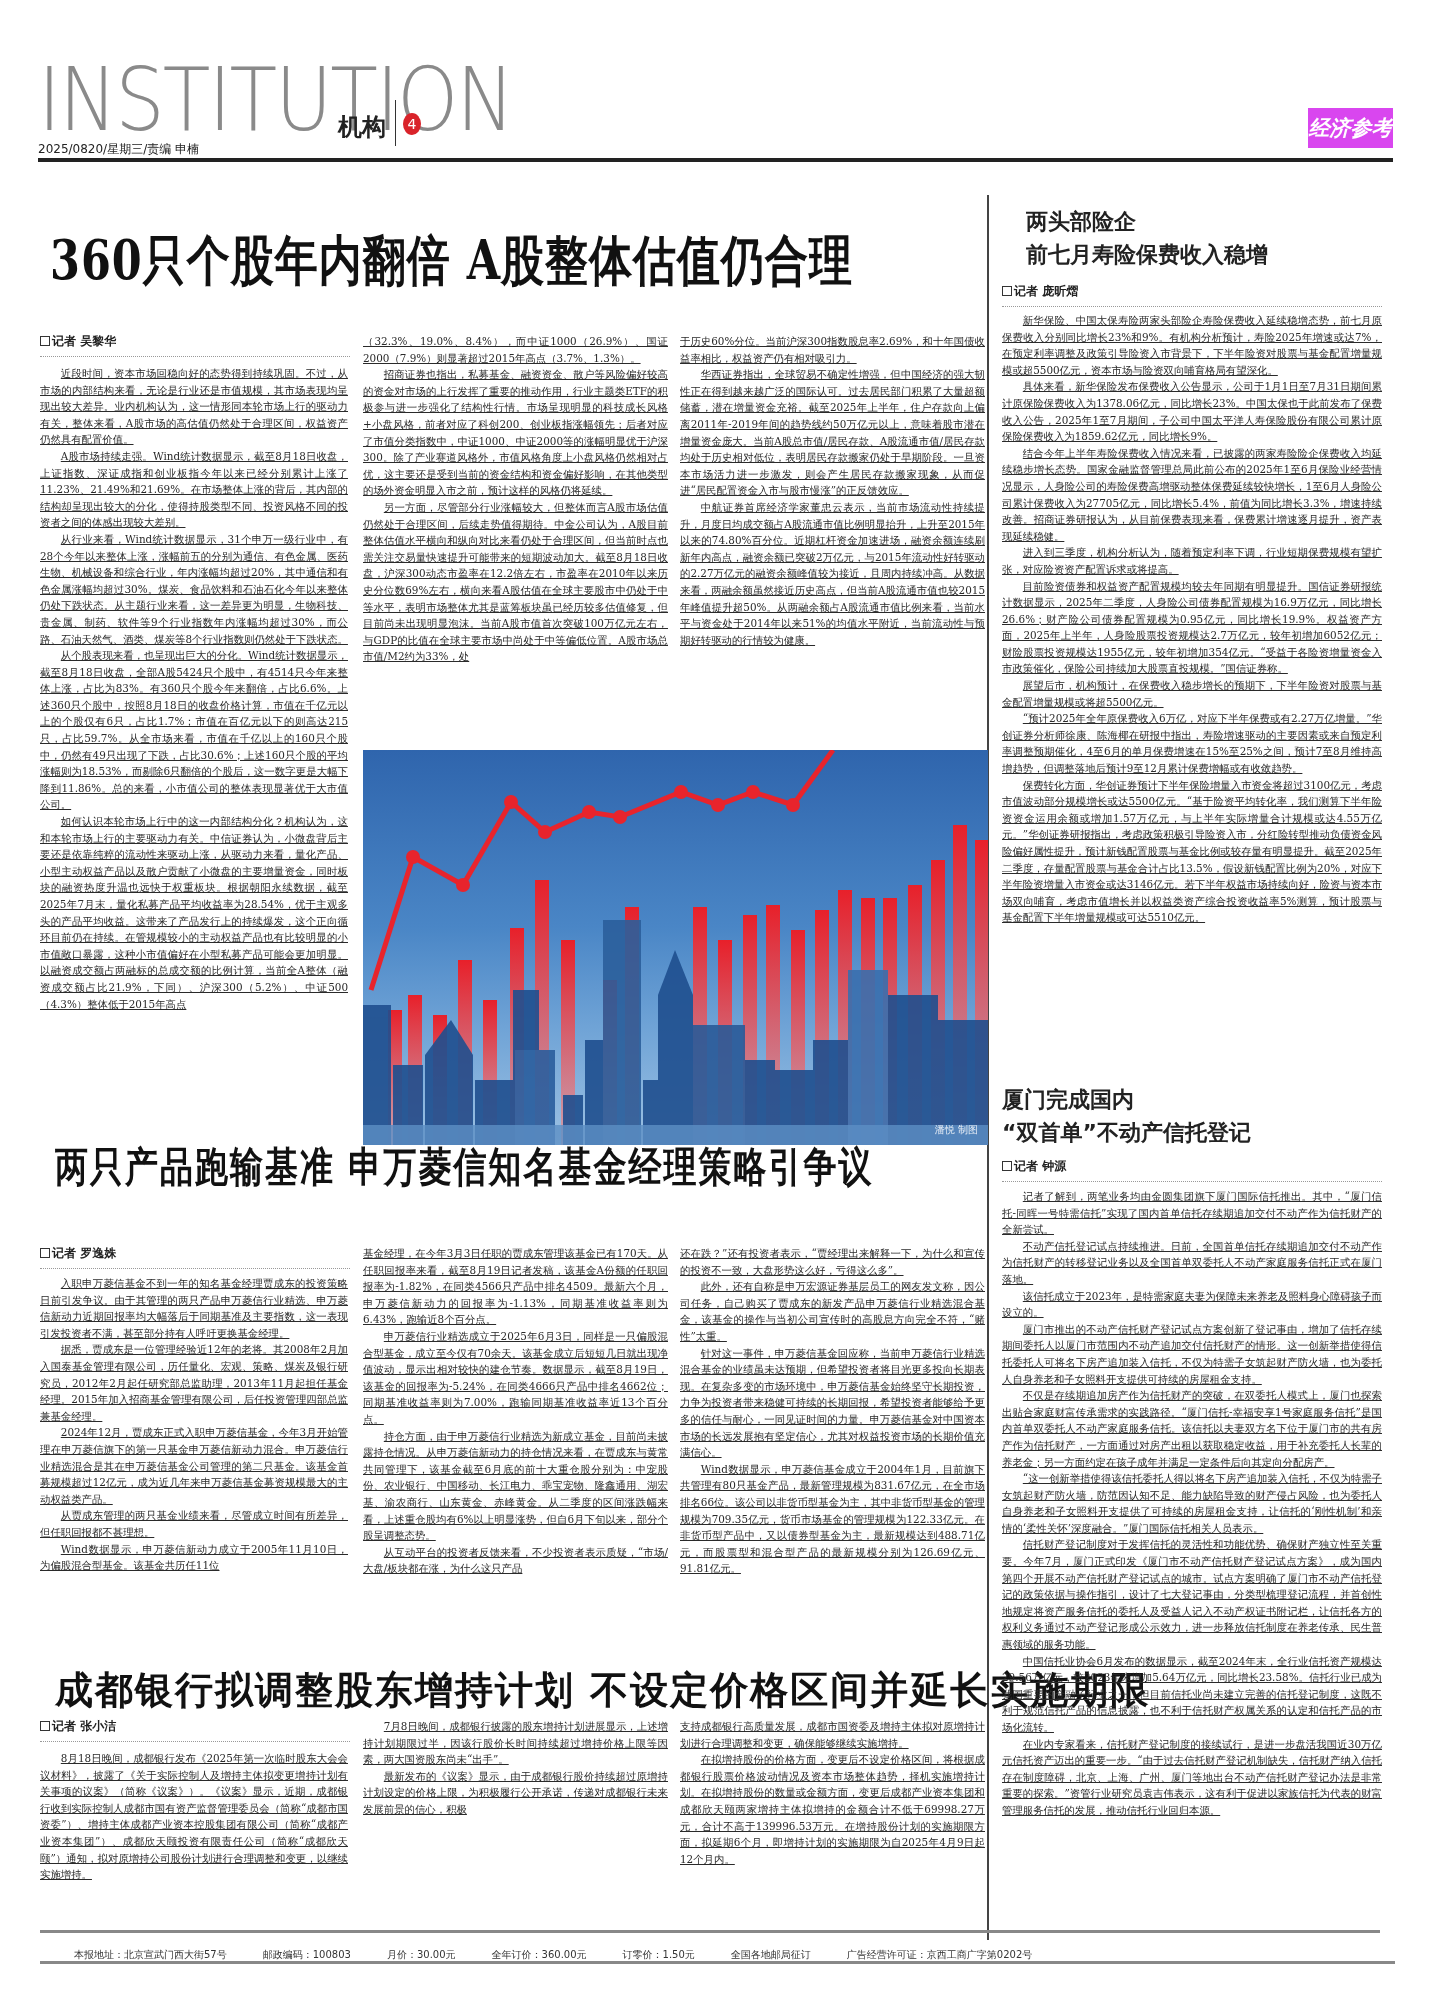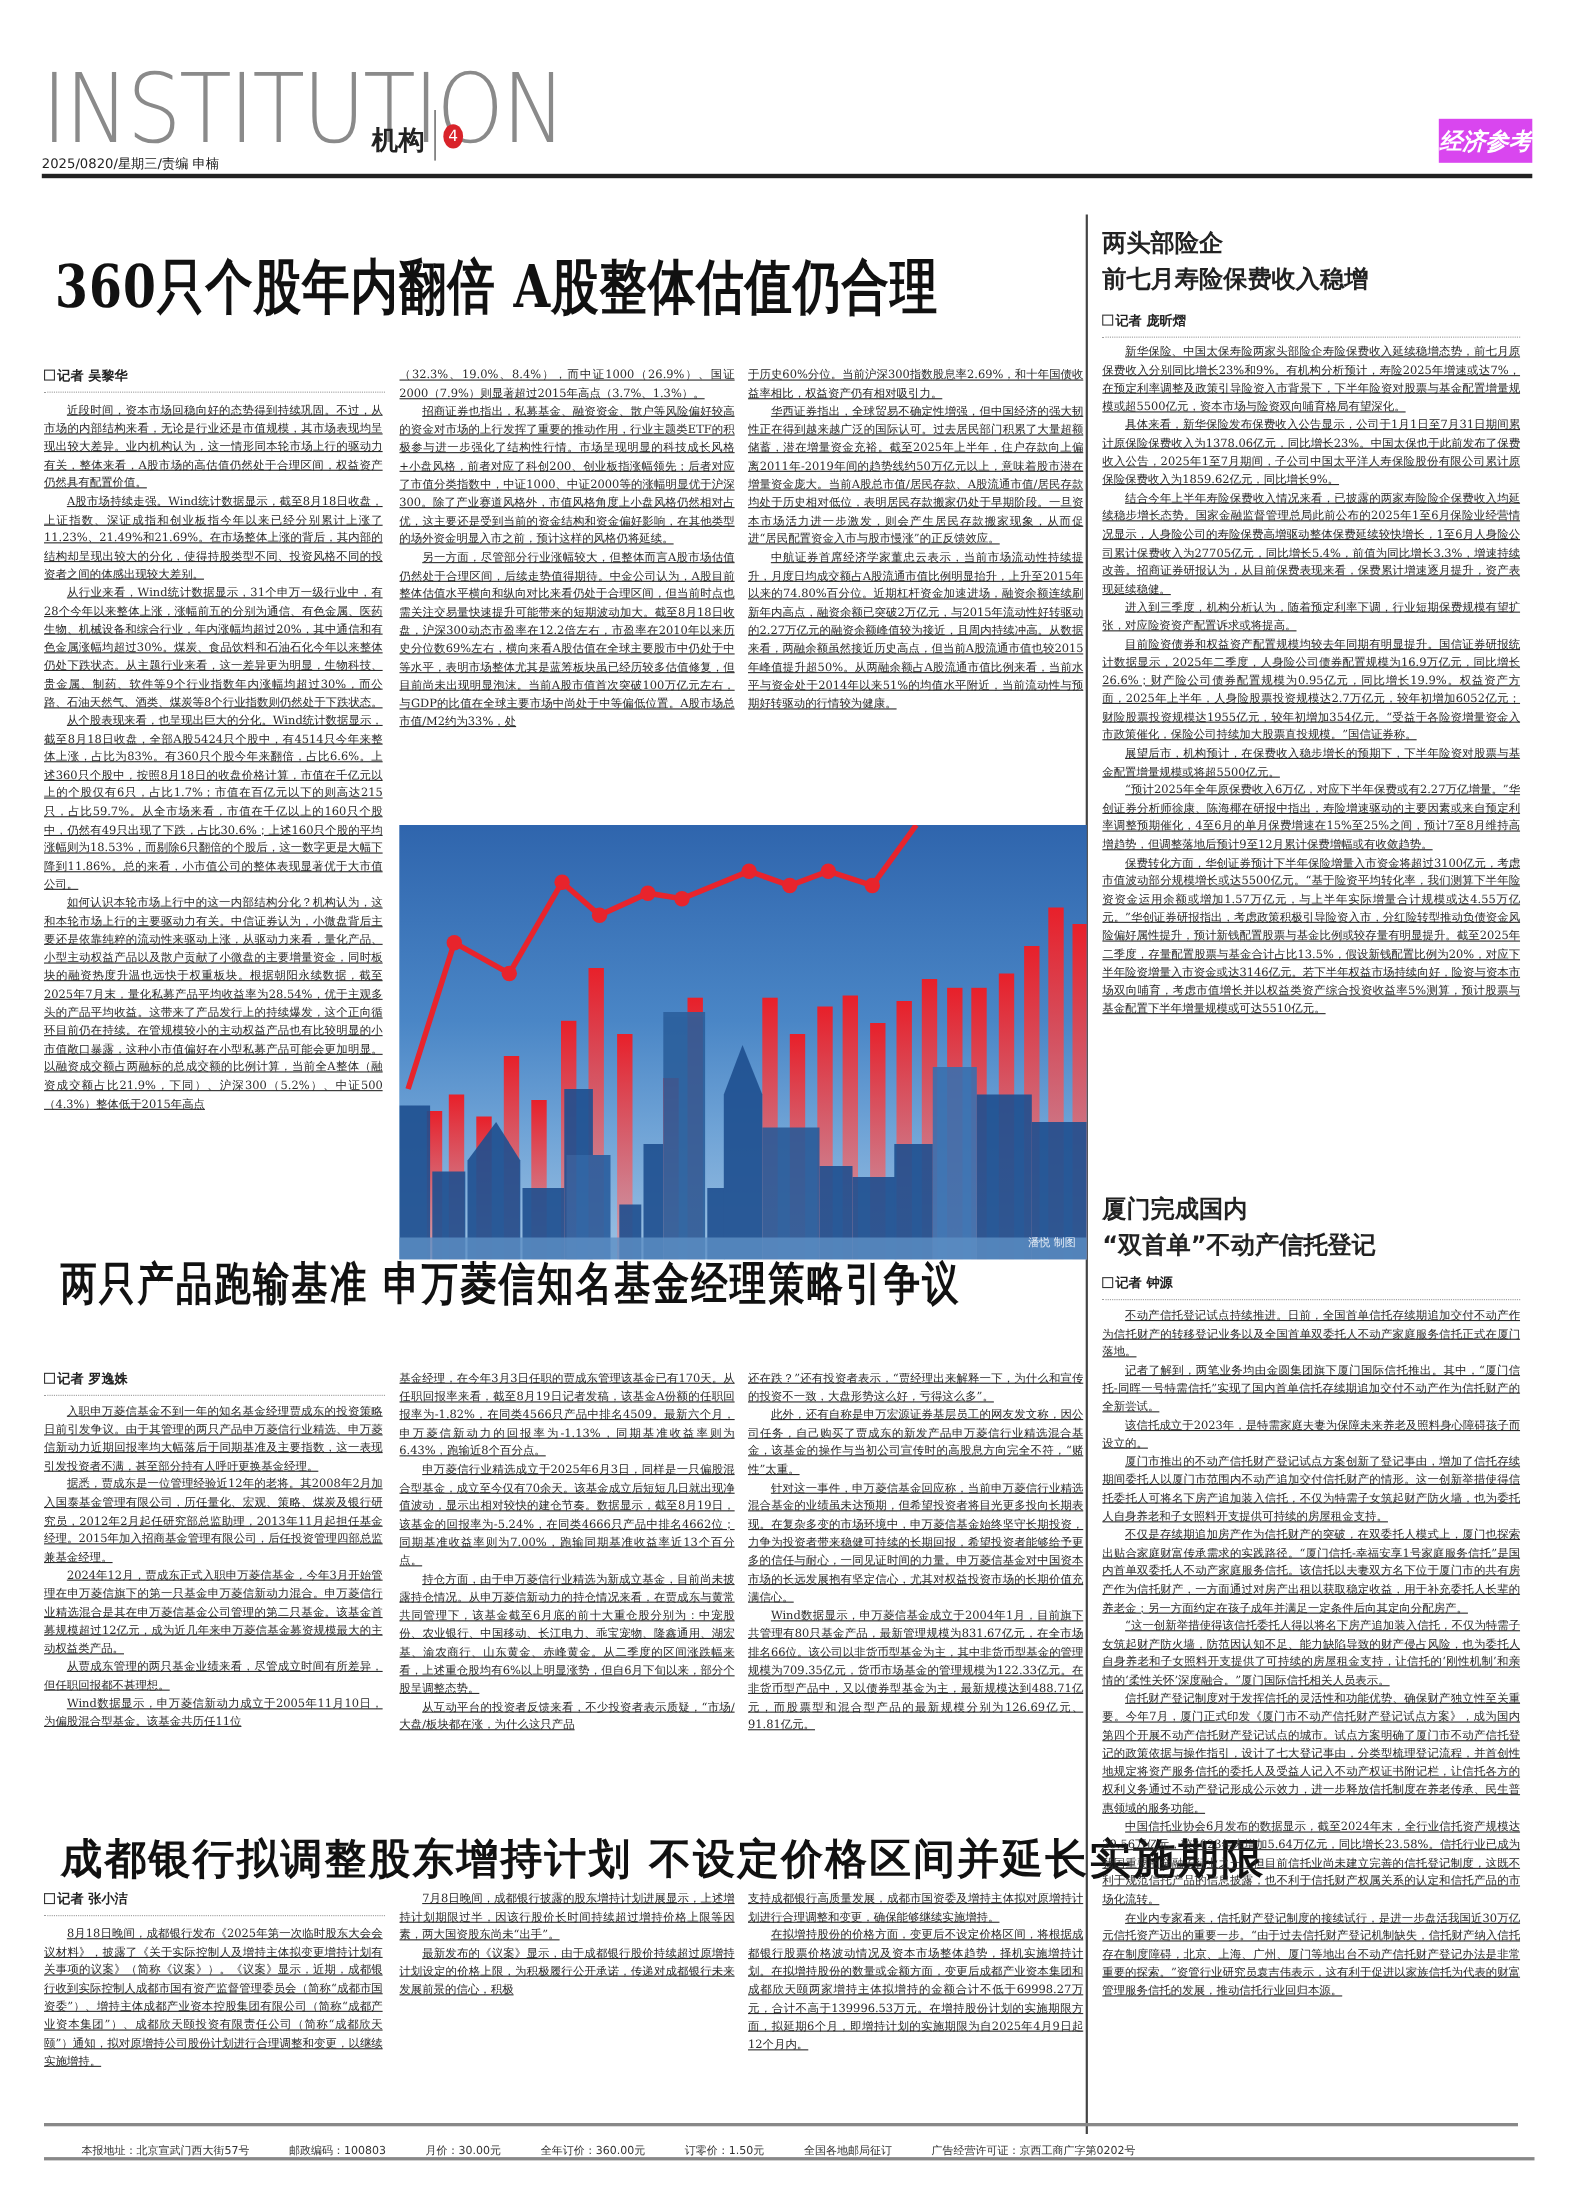--- a/index.html
+++ b/index.html
@@ -182,21 +182,21 @@
 </div>
 <div class="col" style="left:363px;top:1718px;width:305px;height:210px;">
   <p>7月8日晚间，成都银行披露的股东增持计划进展显示，上述增持计划期限过半，因该行股价长时间持续超过增持价格上限等因素，两大国资股东尚未“出手”。</p>
   <p>最新发布的《议案》显示，由于成都银行股价持续超过原增持计划设定的价格上限，为积极履行公开承诺，传递对成都银行未来发展前景的信心，积极</p>
 </div>
 <div class="col" style="left:680px;top:1718px;width:305px;height:210px;">
   <p class="cont">支持成都银行高质量发展，成都市国资委及增持主体拟对原增持计划进行合理调整和变更，确保能够继续实施增持。</p>
   <p>在拟增持股份的价格方面，变更后不设定价格区间，将根据成都银行股票价格波动情况及资本市场整体趋势，择机实施增持计划。在拟增持股份的数量或金额方面，变更后成都产业资本集团和成都欣天颐两家增持主体拟增持的金额合计不低于69998.27万元，合计不高于139996.53万元。在增持股份计划的实施期限方面，拟延期6个月，即增持计划的实施期限为自2025年4月9日起12个月内。</p>
 </div>
 
-<div class="side-title" style="top:205px;">
+<div class="side-title" style="top:205px;margin-left:24px;">
   <div>两头部险企</div>
   <div>前七月寿险保费收入稳增</div>
 </div>
 <div class="byline" style="left:1002px;top:283px;width:380px;">
   <span class="box"></span><span>记者</span> <span>庞昕熠</span>
 </div>
 <div class="col" style="left:1002px;top:312px;width:380px;height:755px;">
   <p>新华保险、中国太保寿险两家头部险企寿险保费收入延续稳增态势，前七月原保费收入分别同比增长23%和9%。有机构分析预计，寿险2025年增速或达7%，在预定利率调整及政策引导险资入市背景下，下半年险资对股票与基金配置增量规模或超5500亿元，资本市场与险资双向哺育格局有望深化。</p>
   <p>具体来看，新华保险发布保费收入公告显示，公司于1月1日至7月31日期间累计原保险保费收入为1378.06亿元，同比增长23%。中国太保也于此前发布了保费收入公告，2025年1至7月期间，子公司中国太平洋人寿保险股份有限公司累计原保险保费收入为1859.62亿元，同比增长9%。</p>
   <p>结合今年上半年寿险保费收入情况来看，已披露的两家寿险险企保费收入均延续稳步增长态势。国家金融监督管理总局此前公布的2025年1至6月保险业经营情况显示，人身险公司的寿险保费高增驱动整体保费延续较快增长，1至6月人身险公司累计保费收入为27705亿元，同比增长5.4%，前值为同比增长3.3%，增速持续改善。招商证券研报认为，从目前保费表现来看，保费累计增速逐月提升，资产表现延续稳健。</p>
@@ -208,22 +208,22 @@
 </div>
 
 <div class="side-title" style="top:1083px;">
   <div>厦门完成国内</div>
   <div>“双首单”不动产信托登记</div>
 </div>
 <div class="byline" style="left:1002px;top:1158px;width:380px;">
   <span class="box"></span><span>记者</span> <span>钟源</span>
 </div>
 <div class="col" style="left:1002px;top:1188px;width:380px;height:740px;">
+  <p>记者了解到，两笔业务均由金圆集团旗下厦门国际信托推出。其中，“厦门信托-同晖一号特需信托”实现了国内首单信托存续期追加交付不动产作为信托财产的全新尝试。</p>
   <p>不动产信托登记试点持续推进。日前，全国首单信托存续期追加交付不动产作为信托财产的转移登记业务以及全国首单双委托人不动产家庭服务信托正式在厦门落地。</p>
-  <p>记者了解到，两笔业务均由金圆集团旗下厦门国际信托推出。其中，“厦门信托-同晖一号特需信托”实现了国内首单信托存续期追加交付不动产作为信托财产的全新尝试。</p>
   <p>该信托成立于2023年，是特需家庭夫妻为保障未来养老及照料身心障碍孩子而设立的。</p>
   <p>厦门市推出的不动产信托财产登记试点方案创新了登记事由，增加了信托存续期间委托人以厦门市范围内不动产追加交付信托财产的情形。这一创新举措使得信托委托人可将名下房产追加装入信托，不仅为特需子女筑起财产防火墙，也为委托人自身养老和子女照料开支提供可持续的房屋租金支持。</p>
   <p>不仅是存续期追加房产作为信托财产的突破，在双委托人模式上，厦门也探索出贴合家庭财富传承需求的实践路径。“厦门信托-幸福安享1号家庭服务信托”是国内首单双委托人不动产家庭服务信托。该信托以夫妻双方名下位于厦门市的共有房产作为信托财产，一方面通过对房产出租以获取稳定收益，用于补充委托人长辈的养老金；另一方面约定在孩子成年并满足一定条件后向其定向分配房产。</p>
   <p>“这一创新举措使得该信托委托人得以将名下房产追加装入信托，不仅为特需子女筑起财产防火墙，防范因认知不足、能力缺陷导致的财产侵占风险，也为委托人自身养老和子女照料开支提供了可持续的房屋租金支持，让信托的‘刚性机制’和亲情的‘柔性关怀’深度融合。”厦门国际信托相关人员表示。</p>
   <p>信托财产登记制度对于发挥信托的灵活性和功能优势、确保财产独立性至关重要。今年7月，厦门正式印发《厦门市不动产信托财产登记试点方案》，成为国内第四个开展不动产信托财产登记试点的城市。试点方案明确了厦门市不动产信托登记的政策依据与操作指引，设计了七大登记事由，分类型梳理登记流程，并首创性地规定将资产服务信托的委托人及受益人记入不动产权证书附记栏，让信托各方的权利义务通过不动产登记形成公示效力，进一步释放信托制度在养老传承、民生普惠领域的服务功能。</p>
   <p>中国信托业协会6月发布的数据显示，截至2024年末，全行业信托资产规模达29.56万亿元，较2023年末增加5.64万亿元，同比增长23.58%。信托行业已成为我国重要的金融子行业之一，但目前信托业尚未建立完善的信托登记制度，这既不利于规范信托产品的信息披露，也不利于信托财产权属关系的认定和信托产品的市场化流转。</p>
   <p>在业内专家看来，信托财产登记制度的接续试行，是进一步盘活我国近30万亿元信托资产迈出的重要一步。“由于过去信托财产登记机制缺失，信托财产纳入信托存在制度障碍，北京、上海、广州、厦门等地出台不动产信托财产登记办法是非常重要的探索。”资管行业研究员袁吉伟表示，这有利于促进以家族信托为代表的财富管理服务信托的发展，推动信托行业回归本源。</p>
 </div>
 
 <div class="hr-thin" style="left:40px;top:1930px;width:1340px;"></div>

